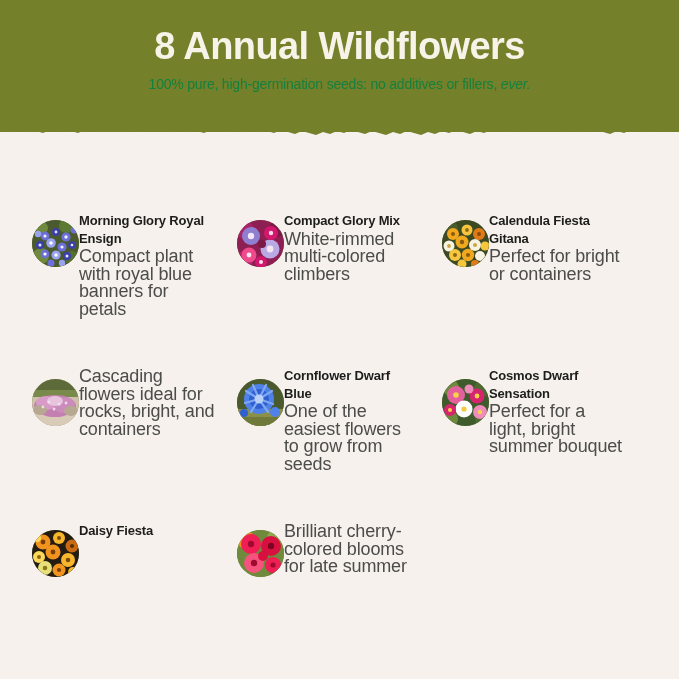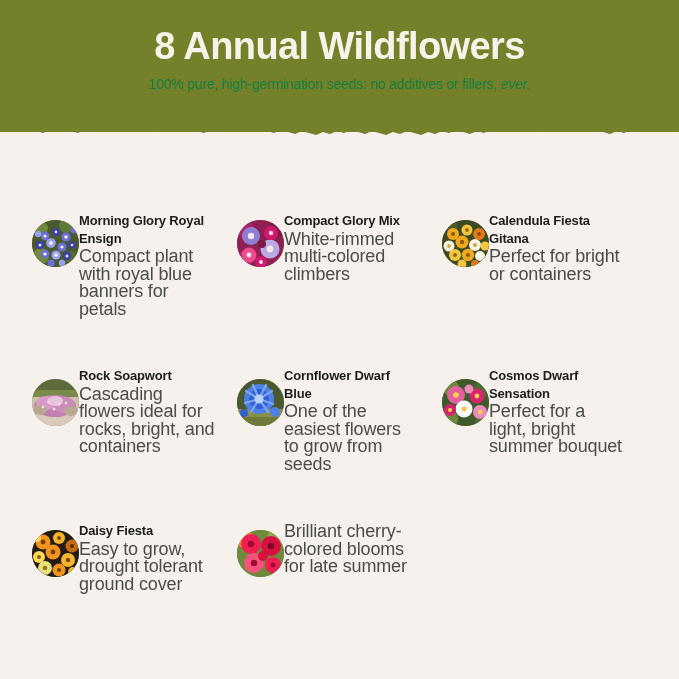--- a/index.html
+++ b/index.html
@@ -273,21 +273,20 @@
         <ellipse cx="8" cy="31" rx="7" ry="5" fill="#b7a892"></ellipse>
         <ellipse cx="39" cy="32" rx="7" ry="5" fill="#b7a892"></ellipse>
         <circle cx="17" cy="23" r="1.6" fill="#f0dcea"></circle>
           <circle cx="27" cy="25" r="1.6" fill="#f0dcea"></circle>
         <circle cx="22" cy="30" r="1.5" fill="#f0dcea"></circle>
           <circle cx="34" cy="24" r="1.4" fill="#f0dcea"></circle>
         <circle cx="11" cy="28" r="1.4" fill="#f0dcea"></circle>
       </svg>
     </div>
     <div class="item-text">
-      <div class="item-name">Rock Soapwort</div>
       <div class="item-desc">Cascading flowers ideal for rocks, bright, and containers</div>
     </div>
   </div>
 
   <div class="item-card row-2">
     <div class="thumb">
       <svg viewBox="0 0 47 47">
         <rect width="47" height="47" fill="#4a5a2e"></rect>
         <rect y="30" width="47" height="17" fill="#8a8f4a"></rect>
         <rect y="38" width="47" height="9" fill="#6f7a3a"></rect>
@@ -360,21 +359,20 @@
         <circle cx="13" cy="38" r="7" fill="#e8e07a"></circle>
           <circle cx="13" cy="38" r="2.3" fill="#8a7a18"></circle>
         <circle cx="27" cy="40" r="6.5" fill="#f0941e"></circle>
           <circle cx="27" cy="40" r="2.1" fill="#7a3c08"></circle>
         <circle cx="41" cy="42" r="5" fill="#f7b62c"></circle>
         <circle cx="5" cy="8" r="4" fill="#fbd75a"></circle>
       </svg>
     </div>
     <div class="item-text">
       <div class="item-name">Daisy Fiesta</div>
-      <div class="item-desc">Easy to grow, drought tolerant ground cover</div>
     </div>
   </div>
 
   <div class="item-card row-3">
     <div class="thumb">
       <svg viewBox="0 0 47 47">
         <rect width="47" height="47" fill="#6f8a3c"></rect>
         <circle cx="9" cy="10" r="9" fill="#f09020"></circle>
         <circle cx="38" cy="8" r="8" fill="#8fa84e"></circle>
         <circle cx="40" cy="40" r="8" fill="#5d7a33"></circle>

